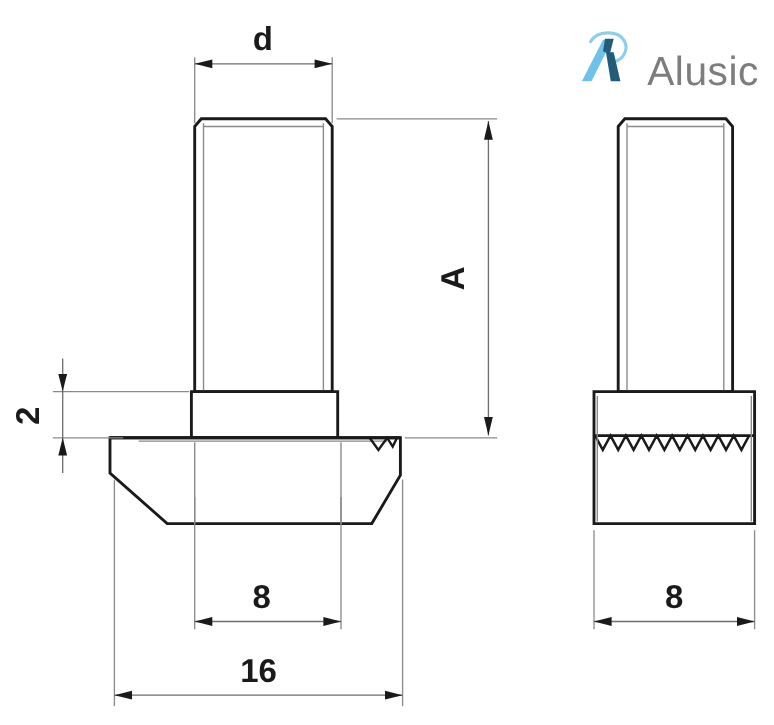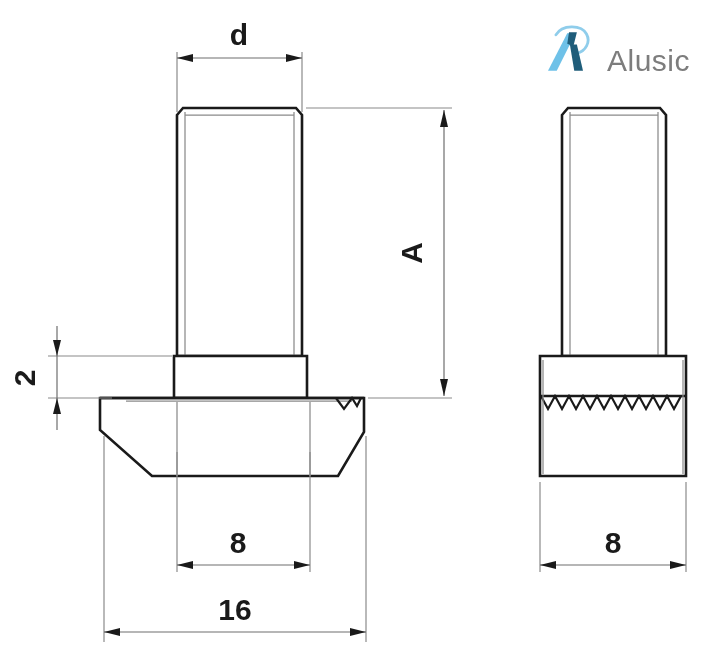--- a/index.html
+++ b/index.html
@@ -84,21 +84,21 @@
     align-items: center;
     gap: 10px;
   }
   #logo-mark {
     width: 56px;
     height: 56px;
     position: relative;
   }
   #logo-word {
     font-family: "Liberation Sans", sans-serif;
-    font-size: 30px;
+    font-size: 37px;
     letter-spacing: 0.5px;
     color: #7d7d7d;
     line-height: 1;
     padding-bottom: 3px;
     margin-top: 30px;
   }
 </style>
 </head>
 <body>
 

